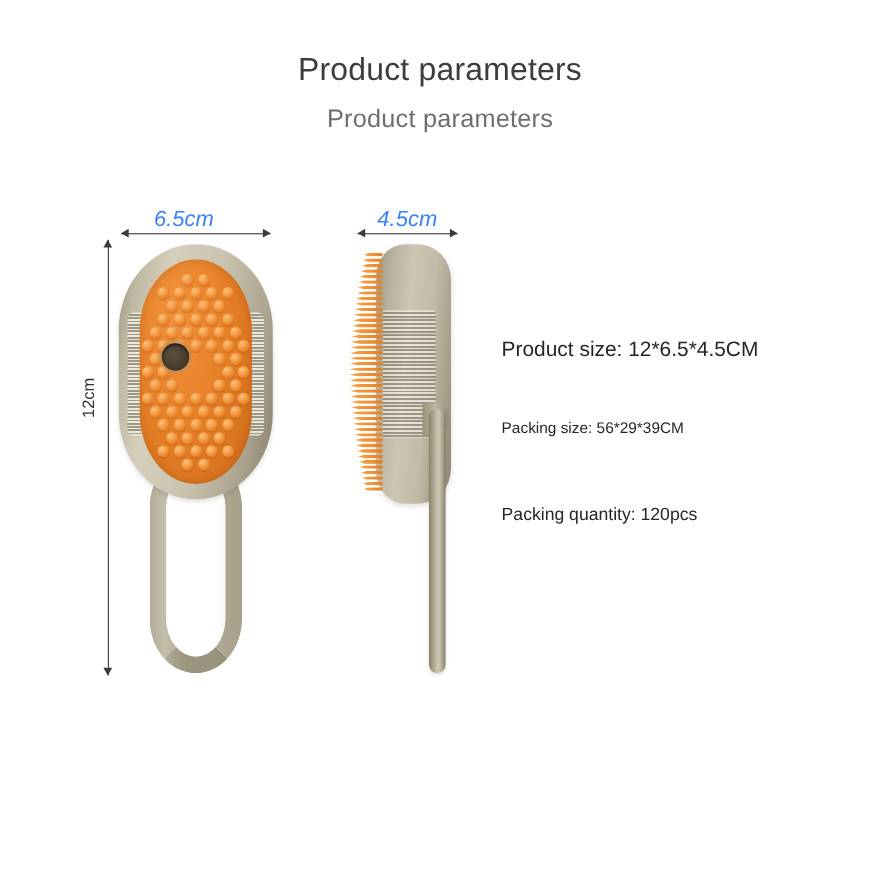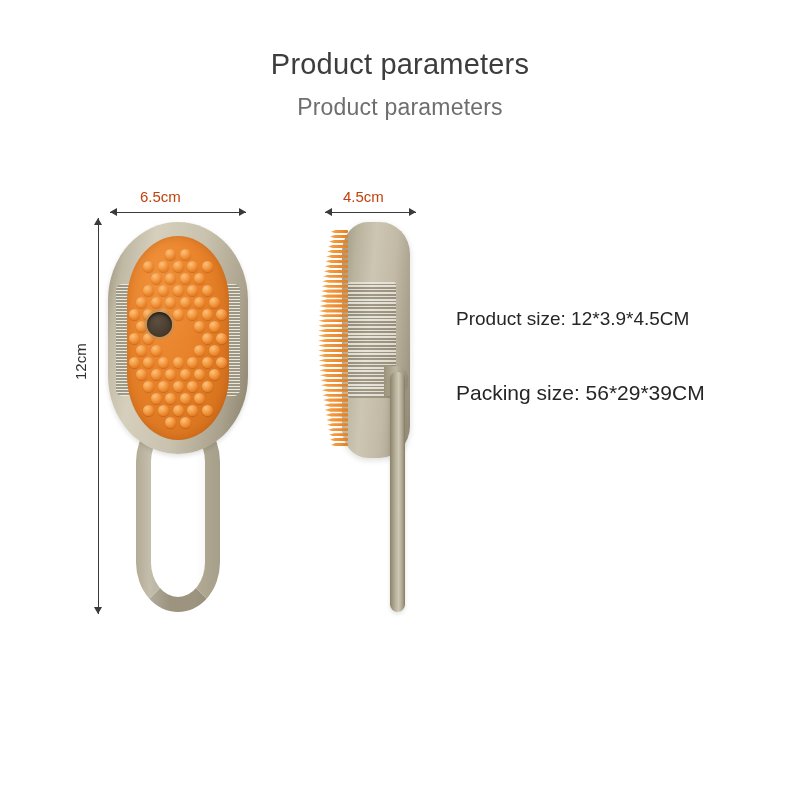--- a/index.html
+++ b/index.html
@@ -40,23 +40,24 @@
     text-align: center;
     font-size: 23px;
     font-weight: 400;
     color: #6e6e6e;
     letter-spacing: 0.2px;
   }
 
   
   .dim-label {
     position: absolute;
-    font-size: 15px;
-    color: #c2410c;
+    font-size: 20px;
+    color: #3b82f6;
     white-space: nowrap;
+    font-style: italic;
   }
   .dim-label-w1 { left: 140px; top: 188px; }
   .dim-label-w2 { left: 343px; top: 188px; }
 
   .dim-label-h {
     position: absolute;
     left: 72px;
     top: 380px;
     font-size: 15px;
     color: #2f2f2f;
@@ -297,21 +298,21 @@
     background: linear-gradient(90deg, #9b9379 0%, #bdb6a1 50%, #938b76 100%);
   }
 
   
   .spec {
     position: absolute;
     color: #262626;
     white-space: nowrap;
   }
   .spec-1 { left: 456px; top: 308px; font-size: 19px; }
-  .spec-2 { left: 456px; top: 381px; font-size: 21px; }
+  .spec-2 { left: 456px; top: 381px; font-size: 14px; }
   .spec-3 { left: 456px; top: 460px; font-size: 16px; }
 
   
   .footer {
     position: absolute;
     left: 368px;
     top: 723px;
     width: 410px;
     font-size: 13.5px;
     line-height: 1.35;
@@ -473,17 +474,18 @@
         <div class="bristle" style="top: 193.23px; width: 20.75px; height: 3.27px;"></div>
         <div class="bristle" style="top: 198.18px; width: 19.83px; height: 3.27px;"></div>
         <div class="bristle" style="top: 203.14px; width: 18.89px; height: 3.27px;"></div>
         <div class="bristle" style="top: 208.09px; width: 17.95px; height: 3.27px;"></div>
         <div class="bristle" style="top: 213.05px; width: 17px; height: 3.27px;"></div>
       </div>
     <div class="sv-arm-top"></div>
     <div class="sv-arm"></div>
   </div>
 
-  <div class="spec spec-1">Product size: 12*3.9*4.5CM</div>
+  <div class="spec spec-1">Product size: 12*6.5*4.5CM</div>
   <div class="spec spec-2">Packing size: 56*29*39CM</div>
+  <div class="spec spec-3">Packing quantity: 120pcs</div>
 
 
 </div>
 
 </body></html>

